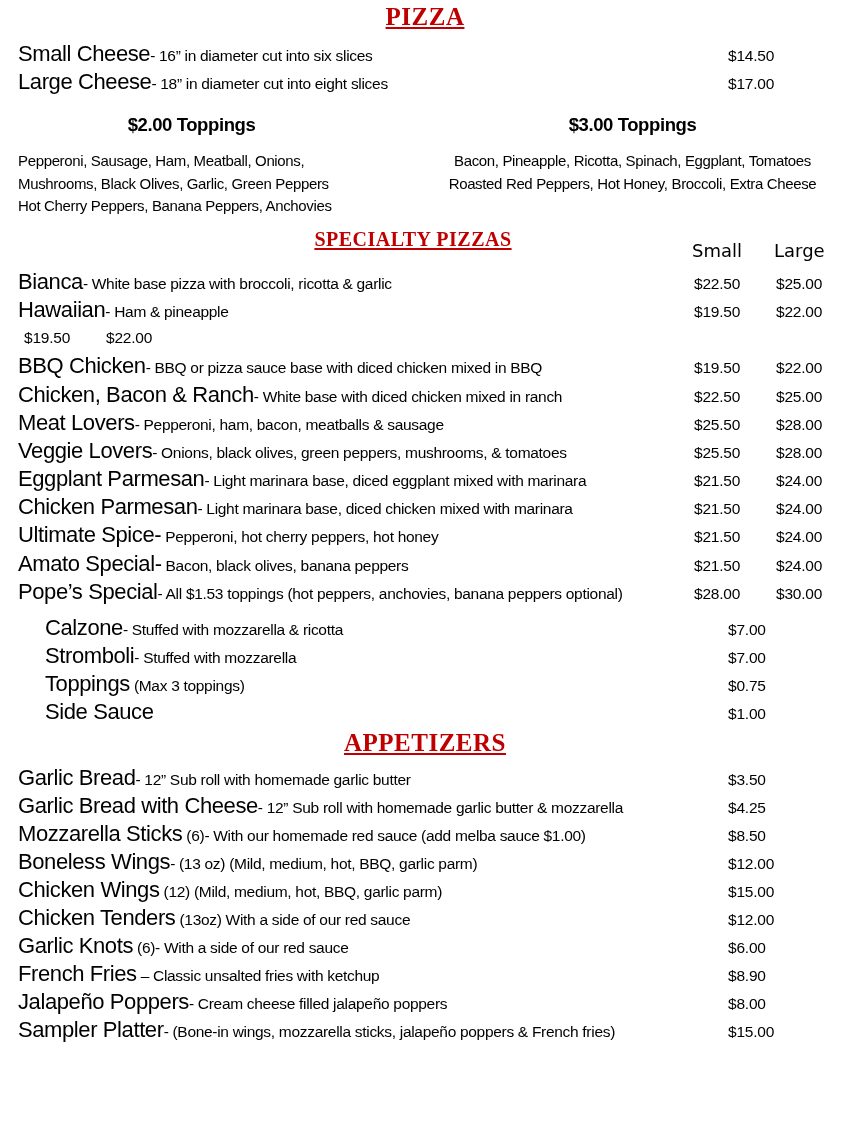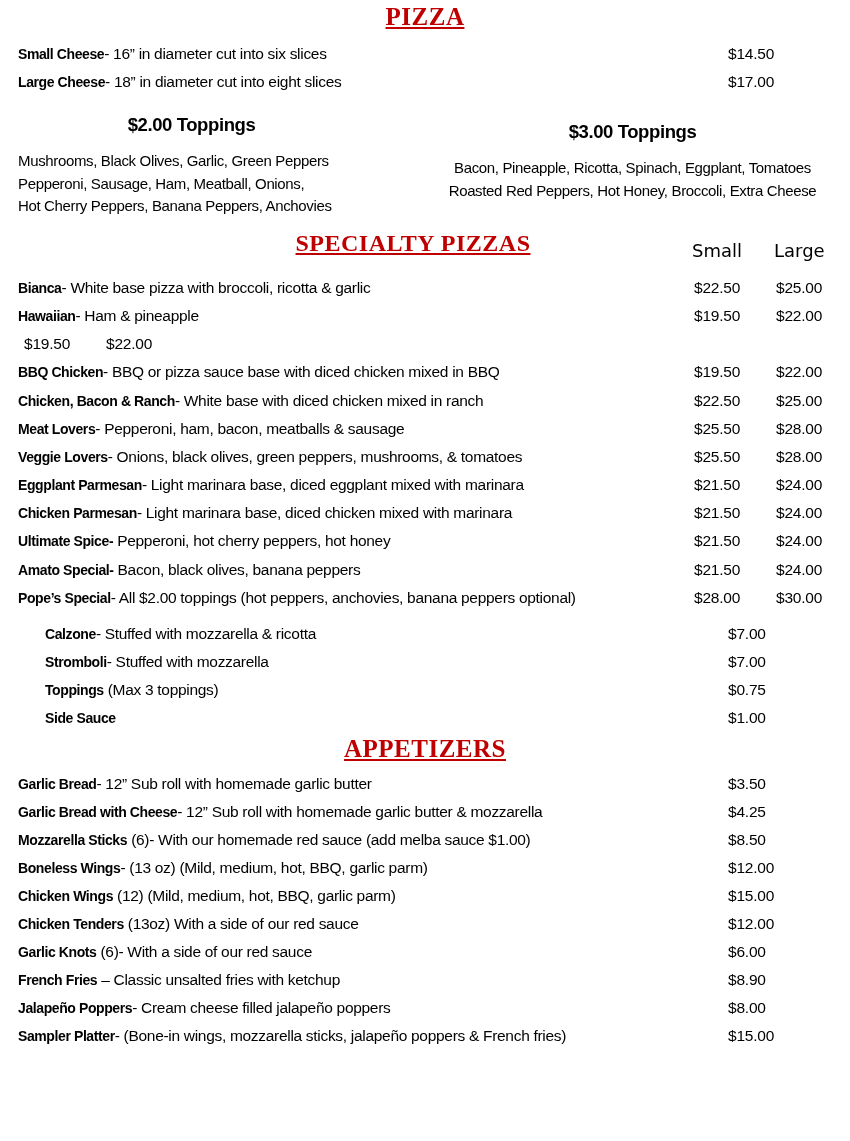--- a/index.html
+++ b/index.html
@@ -30,21 +30,21 @@
     text-align: center;
     color: #C00000;
     font-family: "Liberation Serif", "DejaVu Serif", serif;
     font-weight: bold;
     text-decoration: underline;
     text-underline-offset: 2px;
     letter-spacing: 0.5px;
     line-height: 1.05;
   }
   .heading-pizza       { font-size: 25px; margin: 4px 0 0 0; }
-  .heading-specialty   { font-size: 24px; margin: 6px; }
+  .heading-specialty   { font-size: 20px; margin: 12px; }
   .heading-calzones    { font-size: 25px; margin: 0; }
   .heading-appetizers  { font-size: 25px; margin: 0; }
 
   
   .rows { margin: 0; padding: 0; }
   .row {
     display: flex;
     align-items: baseline;
     padding: 0 14px 0 18px;
     height: 28px;
@@ -52,22 +52,22 @@
   .row .desc {
     flex: 1 1 auto;
     white-space: nowrap;
     overflow: hidden;
     font-size: 15.5px;
     line-height: 28px;
     font-family: "Liberation Sans", sans-serif;
     letter-spacing: -0.35px;
   }
   .row .desc .name {
-    font-weight: bold;
-    font-size: 14px;
+    font-weight: normal;
+    font-size: 22px;
     letter-spacing: -0.4px;
   }
   .row .desc .detail {
     font-weight: normal;
     letter-spacing: -0.3px;
   }
   .row .price {
     flex: 0 0 auto;
     font-size: 15.5px;
     line-height: 28px;
@@ -87,21 +87,21 @@
   .cheese-block .row { height: 28px; }
 
   
   .toppings {
     display: flex;
     margin-top: 18px;
     padding: 0 6px;
   }
   .toppings-col { flex: 1 1 50%; }
   .toppings-col.left  { padding-left: 12px; }
-  .toppings-col.right { padding-right: 4px; margin-top: 7px; }
+  .toppings-col.right { padding-right: 4px; }
   .toppings-title {
     font-weight: bold;
     font-size: 18.5px;
     text-align: center;
     letter-spacing: -0.4px;
     margin-bottom: 14px;
   }
   .toppings-col.left .toppings-title { text-align: center; padding-right: 60px;}
   .toppings-line {
     font-size: 15px;
@@ -130,21 +130,21 @@
     font-size: 18px;
     line-height: 22px;
     letter-spacing: 0px;
     font-family: "DejaVu Sans", sans-serif;
     font-weight: normal;
     text-align: left;
   }
   .specialty-header .col-small { width: 78px; padding-left: 4px; }
   .specialty-header .col-large { width: 70px; padding-left: 8px; }
 
-  .specialty-rows { margin-top: 12px; }
+  .specialty-rows { margin-top: 6px; }
   .specialty-rows .row { height: 28.2px; }
 
   
   .calzone-heading-wrap { margin-top: 12px; }
   .calzone-rows { margin-top: 8px; }
   .calzone-rows .row { height: 28px; margin-left: 27px; }
 
   
   .appetizer-heading-wrap { margin-top: 4px; }
   .appetizer-rows { margin-top: 8px; }
@@ -168,22 +168,22 @@
       <div class="desc">
         <span class="name">Large Cheese</span><span class="detail">- 18” in diameter cut into eight slices</span>
       </div>
       <div class="price price-one">$17.00</div>
     </div>
   </div>
 
   <div class="toppings">
     <div class="toppings-col left">
       <div class="toppings-title">$2.00 Toppings</div>
+      <div class="toppings-line">Pepperoni, Sausage, Ham, Meatball, Onions,</div>
       <div class="toppings-line">Mushrooms, Black Olives, Garlic, Green Peppers</div>
-      <div class="toppings-line">Pepperoni, Sausage, Ham, Meatball, Onions,</div>
       <div class="toppings-line">Hot Cherry Peppers, Banana Peppers, Anchovies</div>
     </div>
     <div class="toppings-col right">
       <div class="toppings-title">$3.00 Toppings</div>
       <div class="toppings-line">Bacon, Pineapple, Ricotta, Spinach, Eggplant, Tomatoes</div>
       <div class="toppings-line">Roasted Red Peppers, Hot Honey, Broccoli, Extra Cheese</div>
     </div>
   </div>
 
   <div class="specialty-header">
@@ -243,21 +243,21 @@
       <div class="desc"><span class="name">Ultimate Spice-</span><span class="detail"> Pepperoni, hot cherry peppers, hot honey</span></div>
       <div class="price price-small">$21.50</div>
       <div class="price price-large">$24.00</div>
     </div>
     <div class="row">
       <div class="desc"><span class="name">Amato Special-</span><span class="detail"> Bacon, black olives, banana peppers</span></div>
       <div class="price price-small">$21.50</div>
       <div class="price price-large">$24.00</div>
     </div>
     <div class="row">
-      <div class="desc"><span class="name">Pope’s Special</span><span class="detail">- All $2.00 toppings (hot peppers, anchovies, banana peppers optional)</span></div>
+      <div class="desc"><span class="name">Pope’s Special</span><span class="detail">- All $1.53 toppings (hot peppers, anchovies, banana peppers optional)</span></div>
       <div class="price price-small">$28.00</div>
       <div class="price price-large">$30.00</div>
     </div>
   </div>
 
 
   <div class="rows calzone-rows">
     <div class="row">
       <div class="desc"><span class="name">Calzone</span><span class="detail">- Stuffed with mozzarella &amp; ricotta</span></div>
       <div class="price price-one">$7.00</div>

